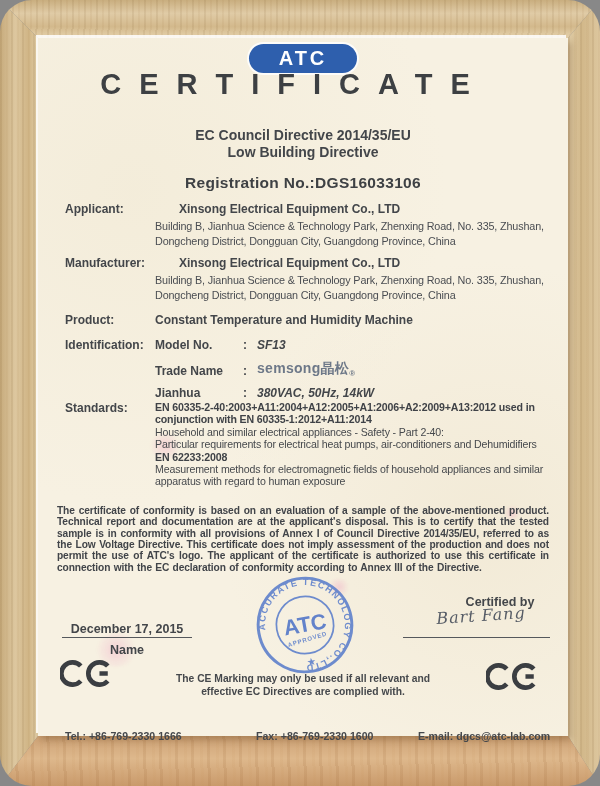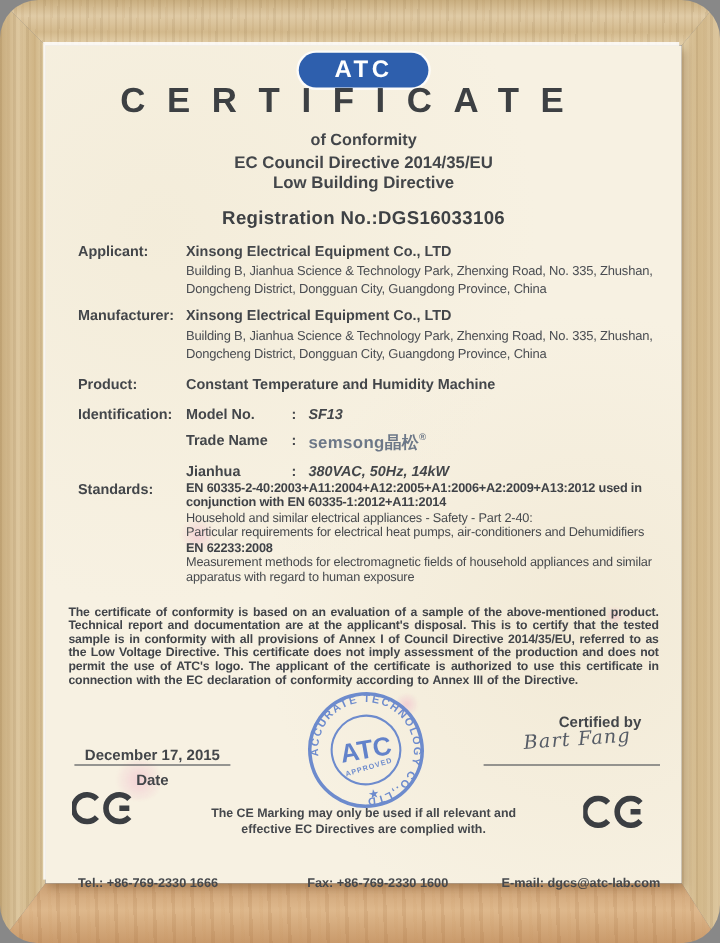--- a/index.html
+++ b/index.html
@@ -44,24 +44,24 @@
     background:#2e5fad;color:#fff;font-weight:800;font-size:20px;letter-spacing:3px;
     display:flex;align-items:center;justify-content:center;box-shadow:0 0 0 2px rgba(255,255,255,.8);}
   .title{top:30px;font-size:29px;font-weight:700;letter-spacing:18px;color:#3d4043;transform:translateX(-9px);}
   .sub1{top:71px;font-size:13.5px;font-weight:700;}
   .sub2{top:89px;font-size:14px;font-weight:700;}
   .sub3{top:106px;font-size:14px;font-weight:700;}
   .reg{top:136px;font-size:15.5px;font-weight:700;letter-spacing:.3px;color:#3e4144;}
   
   .frow{position:absolute;left:27px;right:8px;display:flex;}
   .flabel{width:90px;flex:none;font-size:12px;font-weight:700;}
-  .fname{font-size:12px;font-weight:700;margin-bottom:3px;}
+  .fname{font-size:12px;font-weight:700;margin-bottom:3px;margin-left:24px;}
   .faddr{font-size:10.8px;letter-spacing:-.15px;line-height:14.5px;color:#4a4d52;white-space:nowrap;}
   .fval{font-size:12px;font-weight:700;}
-  .idrow{display:flex;margin-bottom:8px;font-size:12px;align-items:flex-start;}
+  .idrow{display:flex;margin-bottom:8px;font-size:12px;align-items:flex-end;}
   .idkey{width:88px;flex:none;font-weight:700;}
   .idsep{width:14px;flex:none;font-weight:700;}
   .idval{font-weight:700;font-style:italic;}
   .brand{font-weight:700;font-size:14px;color:#6d7888;letter-spacing:.3px;}
   .brand-reg{font-size:8px;vertical-align:super;color:#6d7888;font-weight:700;}
   .stline{font-size:10.6px;line-height:12.4px;letter-spacing:-.15px;white-space:nowrap;color:#46494d;}
   .stline.b{font-weight:700;color:#3f4247;}
   
   .para{top:467px;left:19px;width:492px;font-size:10.2px;font-weight:700;text-align:justify;
     line-height:11.35px;letter-spacing:-.1px;word-spacing:.6px;color:#414449;}
@@ -97,21 +97,20 @@
 
     <div class="smudge" style="left:110px;top:395px;width:34px;height:26px;"></div>
     <div class="smudge" style="left:55px;top:595px;width:46px;height:34px;"></div>
     <div class="smudge" style="left:290px;top:540px;width:22px;height:18px;"></div>
     <div class="smudge" style="left:465px;top:468px;width:18px;height:14px;"></div>
 
     <div class="abs pill">
       <span>ATC</span>
     </div>
     <div class="abs ctr title">CERTIFICATE</div>
-    <div class="abs ctr sub1">of Conformity</div>
     <div class="abs ctr sub2">EC Council Directive 2014/35/EU</div>
     <div class="abs ctr sub3">Low Building Directive</div>
     <div class="abs ctr reg">Registration No.:DGS16033106</div>
 
     <div class="frow" style="top:164px">
       <div class="flabel">Applicant:</div>
       <div>
         <div class="fname">Xinsong Electrical Equipment Co., LTD</div>
         <div class="faddr">Building B, Jianhua Science &amp; Technology Park, Zhenxing Road, No. 335, Zhushan,</div>
         <div class="faddr">Dongcheng District, Dongguan City, Guangdong Province, China</div>
@@ -180,21 +179,21 @@
       <text x="60" y="68" font-size="25" font-weight="bold" fill="#4f74c8" text-anchor="middle" font-family="Liberation Sans, sans-serif">ATC</text>
       <text x="60" y="79" font-size="7" font-weight="bold" fill="#5b7ecb" text-anchor="middle" transform="rotate(-7 60 77)" letter-spacing="1" font-family="Liberation Sans, sans-serif">APPROVED</text>
     </svg>
 
     <div class="abs certified">Certified by</div>
     <div class="abs sig">Bart Fang</div>
     <div class="abs sigline"></div>
 
     <div class="abs dateval">December 17, 2015</div>
     <div class="abs dateline"></div>
-    <div class="abs datelabel">Date</div>
+    <div class="abs datelabel">Name</div>
 
     <svg class="ce ce-left" width="54" height="27" viewBox="0 0 104 52" aria-label="CE">
       <g fill="none" stroke="#3b3e42" stroke-width="9">
         <path d="M 40,11.6 A 21.5,21.5 0 1 0 40,40.4"></path>
         <path d="M 92,11.6 A 21.5,21.5 0 1 0 92,40.4"></path>
         <path d="M 76,26 h 16"></path>
       </g>
     </svg>
     <svg class="ce ce-right" width="54" height="27" viewBox="0 0 104 52" aria-label="CE">
       <g fill="none" stroke="#3b3e42" stroke-width="9">

